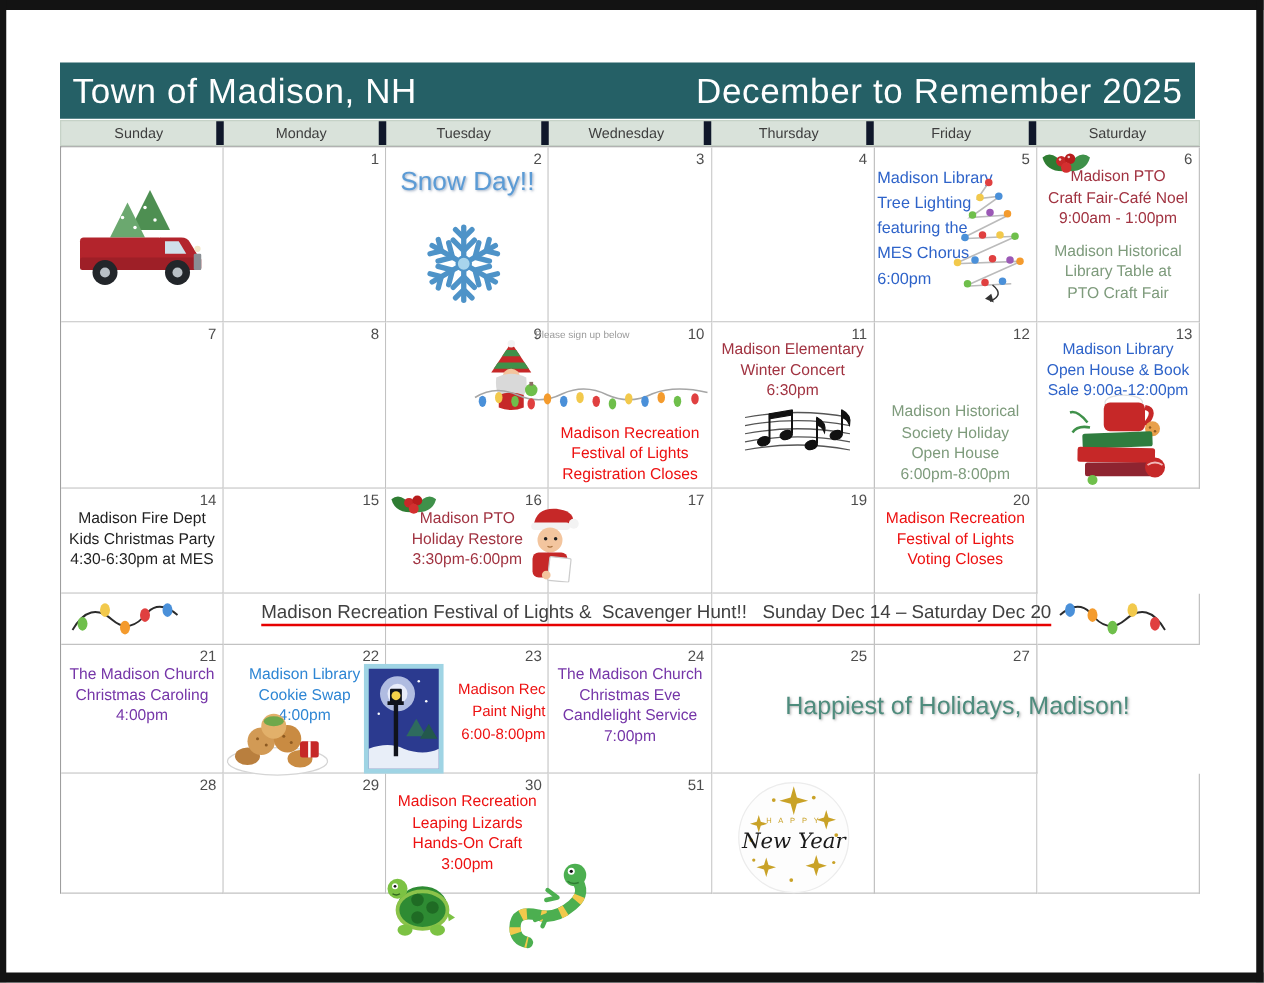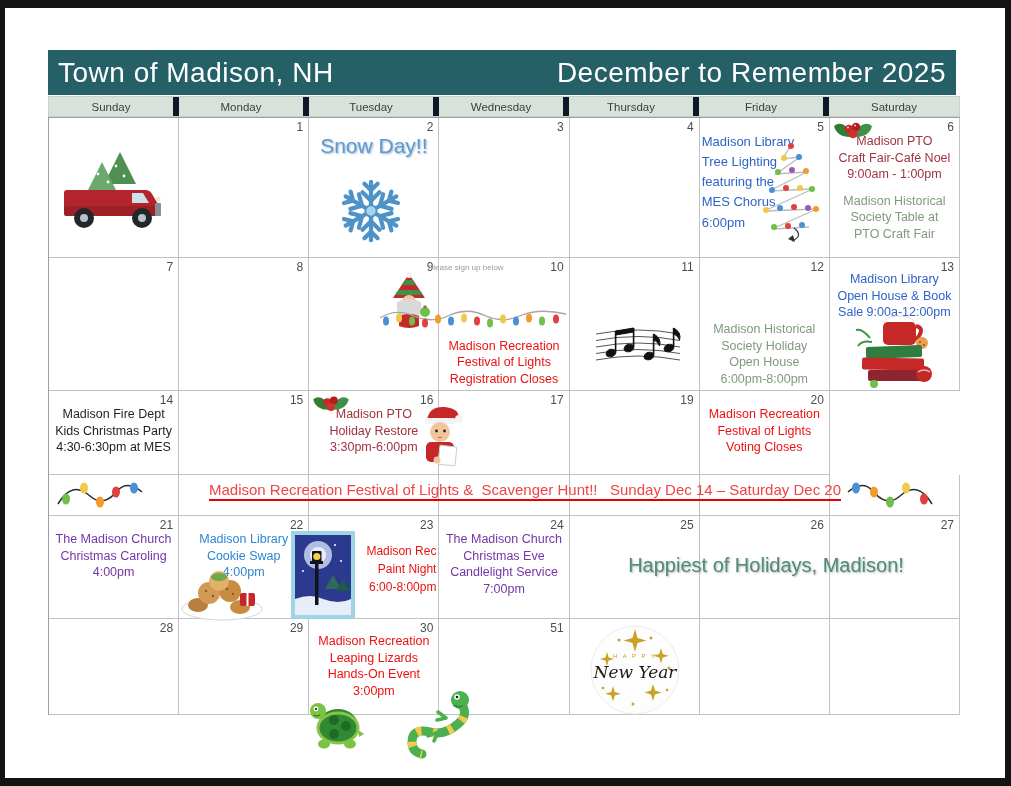--- a/index.html
+++ b/index.html
@@ -29,21 +29,21 @@
   .crow{display:grid;grid-template-columns:repeat(7,1fr);box-sizing:border-box;}
   .cell{position:relative;border-right:1px solid #c2c2c2;border-bottom:1px solid #c2c2c2;
         box-sizing:border-box;display:flex;flex-direction:column;padding:0 2px;background:#fff;}
   .cell .date{position:absolute;top:2px;right:5px;font-size:12px;color:#4d4d4d;}
   .event{width:100%;font-size:12.5px;line-height:1.32;text-align:center;}
   .event div{white-space:nowrap;}
 
   .overlays{position:absolute;left:0;top:0;width:1011px;height:786px;pointer-events:none;}
   .ov{position:absolute;}
 
-  .banner-text{color:#ef4444;font-size:15px;font-weight:500;white-space:pre;
+  .banner-text{color:#404040;font-size:15px;font-weight:500;white-space:pre;
                border-bottom:2px solid #e60000;padding-bottom:1px;margin-left:40px;}
   .banner-wrap{left:160px;top:481px;width:690px;text-align:center;}
   .holiday-wrap{left:586px;top:554px;width:360px;text-align:center;}
   .holiday-text{color:#4e8c7d;font-size:20px;font-weight:500;
                 text-shadow:1px 1px 2px rgba(110,110,110,.55);}
   .signup-wrap{left:428px;top:266px;width:150px;}
   .signup-script{font-family:"DejaVu Serif",serif;font-style:italic;font-size:23px;
                  color:#2b2b2b;white-space:nowrap;}
   .signup-sub{font-size:8px;color:#9a9a9a;text-align:left;margin-top:-3px;}
 </style>
@@ -101,21 +101,21 @@
         </div>
         <div class="cell">
           <span class="date">6</span>
           <div class="event" style="color: rgb(161, 51, 65); margin-top: 15px;">
             <div>Madison PTO</div>
             <div>Craft Fair-Café Noel</div>
             <div>9:00am - 1:00pm</div>
           </div>
           <div class="event" style="color: rgb(126, 155, 124); margin-top: 10px;">
             <div>Madison Historical</div>
-            <div>Society Table at</div>
+            <div>Library Table at</div>
             <div>PTO Craft Fair</div>
           </div>
         </div>
       </div>
       <div class="crow" style="height: 133px;">
         <div class="cell">
           <span class="date">7</span>
         </div>
         <div class="cell">
           <span class="date">8</span>
@@ -126,20 +126,25 @@
         <div class="cell">
           <span class="date">10</span>
           <div class="event" style="color: rgb(237, 17, 17); margin-top: auto; margin-bottom: 3px;">
             <div>Madison Recreation</div>
             <div>Festival of Lights</div>
             <div>Registration Closes</div>
           </div>
         </div>
         <div class="cell">
           <span class="date">11</span>
+          <div class="event" style="color: rgb(161, 51, 65); margin-top: 13px;">
+            <div>Madison Elementary</div>
+            <div>Winter Concert</div>
+            <div>6:30pm</div>
+          </div>
         </div>
         <div class="cell">
           <span class="date">12</span>
           <div class="event" style="color: rgb(126, 155, 124); margin-top: auto; margin-bottom: 3px;">
             <div>Madison Historical</div>
             <div>Society Holiday</div>
             <div>Open House</div>
             <div>6:00pm-8:00pm</div>
           </div>
         </div>
@@ -227,39 +232,36 @@
             <div>The Madison Church</div>
             <div>Christmas Eve</div>
             <div>Candlelight Service</div>
             <div>7:00pm</div>
           </div>
         </div>
         <div class="cell">
           <span class="date">25</span>
         </div>
         <div class="cell">
-          <span class="date">26</span>
-        </div>
-        <div class="cell">
           <span class="date">27</span>
         </div>
       </div>
       <div class="crow" style="height: 96px;">
         <div class="cell">
           <span class="date">28</span>
         </div>
         <div class="cell">
           <span class="date">29</span>
         </div>
         <div class="cell">
           <span class="date">30</span>
           <div class="event" style="color: rgb(237, 17, 17); margin-top: 14px;">
             <div>Madison Recreation</div>
             <div>Leaping Lizards</div>
-            <div>Hands-On Event</div>
+            <div>Hands-On Craft</div>
             <div>3:00pm</div>
           </div>
         </div>
         <div class="cell">
           <span class="date">51</span>
         </div>
         <div class="cell"></div>
         <div class="cell"></div>
         <div class="cell"></div>
       </div>

